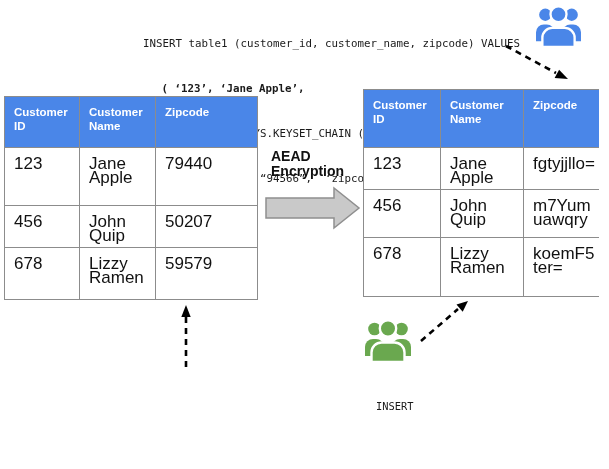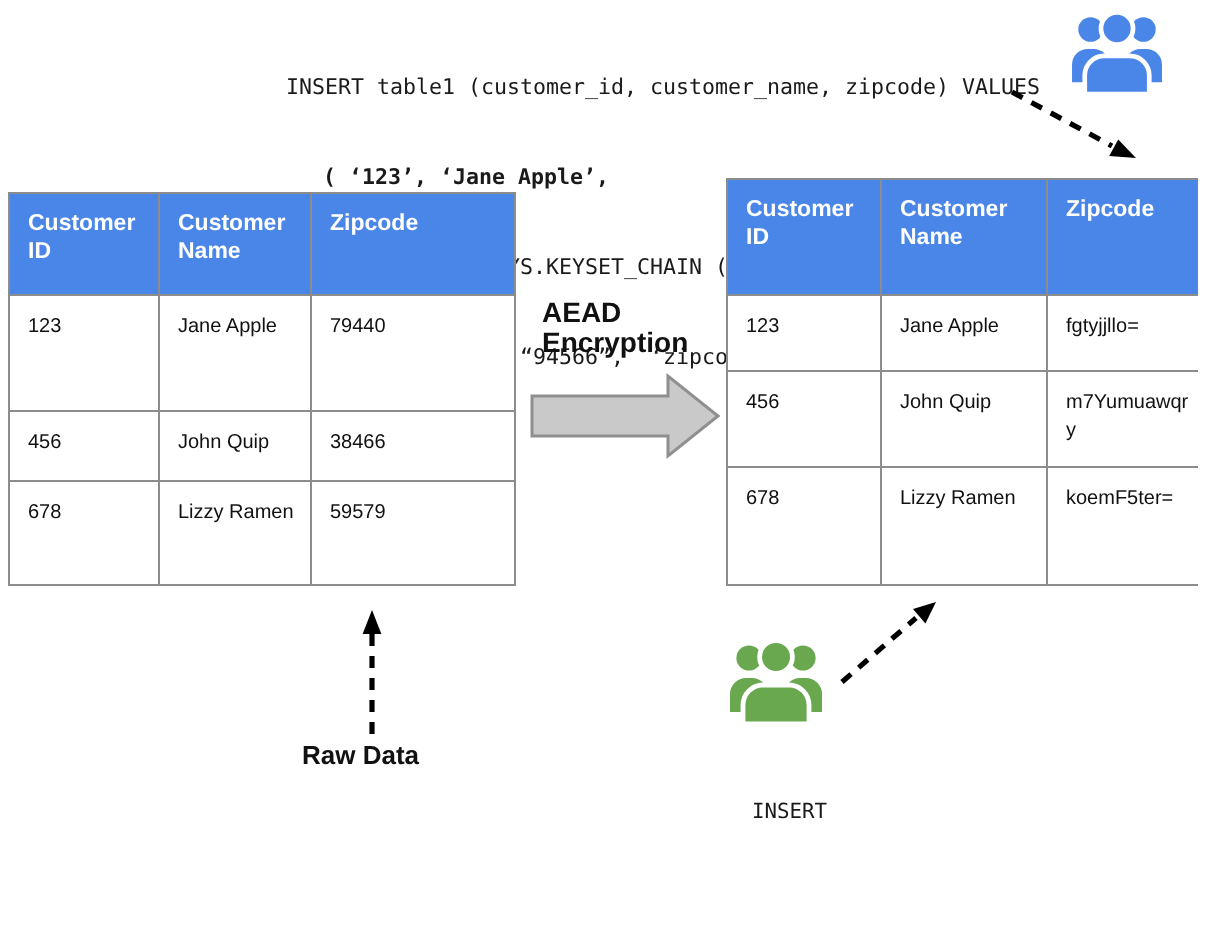--- a/index.html
+++ b/index.html
@@ -39,21 +39,21 @@
     background: #4A86E8;
     color: #ffffff;
     font-weight: bold;
     font-size: 11.5px;
     line-height: 14px;
     padding: 8px 6px 4px 9px;
   }
   table.dtable td {
     background: #ffffff;
     color: #111111;
-    font-size: 10px;
+    font-size: 17px;
     line-height: 14px;
     padding: 9px 6px 4px 9px;
   }
   #left-table  { left: 4px;   top: 96px; width: 253px; }
   #right-table { left: 363px; top: 89px; width: 242px; }
   
   .lbl {
     position: absolute;
     font-weight: bold;
     color: #111111;
@@ -95,21 +95,21 @@
       <th>Zipcode</th>
     </tr>
     <tr style="height:58px">
       <td>123</td>
       <td>Jane Apple</td>
       <td>79440</td>
     </tr>
     <tr style="height:35px">
       <td>456</td>
       <td>John Quip</td>
-      <td>38466</td>
+      <td>50207</td>
     </tr>
     <tr style="height:52px">
       <td>678</td>
       <td>Lizzy Ramen</td>
       <td>59579</td>
     </tr>
   </tbody>
     </table>
 
   <table id="right-table" class="dtable">
@@ -137,21 +137,20 @@
     <tr style="height:59px">
       <td>678</td>
       <td>Lizzy Ramen</td>
       <td>koemF5ter=</td>
     </tr>
   </tbody>
     </table>
 
   <div id="aead-label" class="lbl">AEAD Encryption</div>
 
-  <div id="rawdata-label" class="lbl">Raw Data</div>
 
   <svg id="arrows-overlay" viewBox="0 0 609 469" xmlns="http://www.w3.org/2000/svg">
 
     <g>
       <polygon points="266,198 334,198 334,188 359,208 334,228 334,218 266,218" fill="#C9C9C9" stroke="#8F8F8F" stroke-width="1.5" stroke-linejoin="miter"></polygon>
     </g>
 
     <g>
       <line x1="506" y1="46" x2="556" y2="73" stroke="#000" stroke-width="2.6" stroke-dasharray="6,5"></line>
       <polygon points="568,79 554.6,78 559.1,69.7" fill="#000"></polygon>

